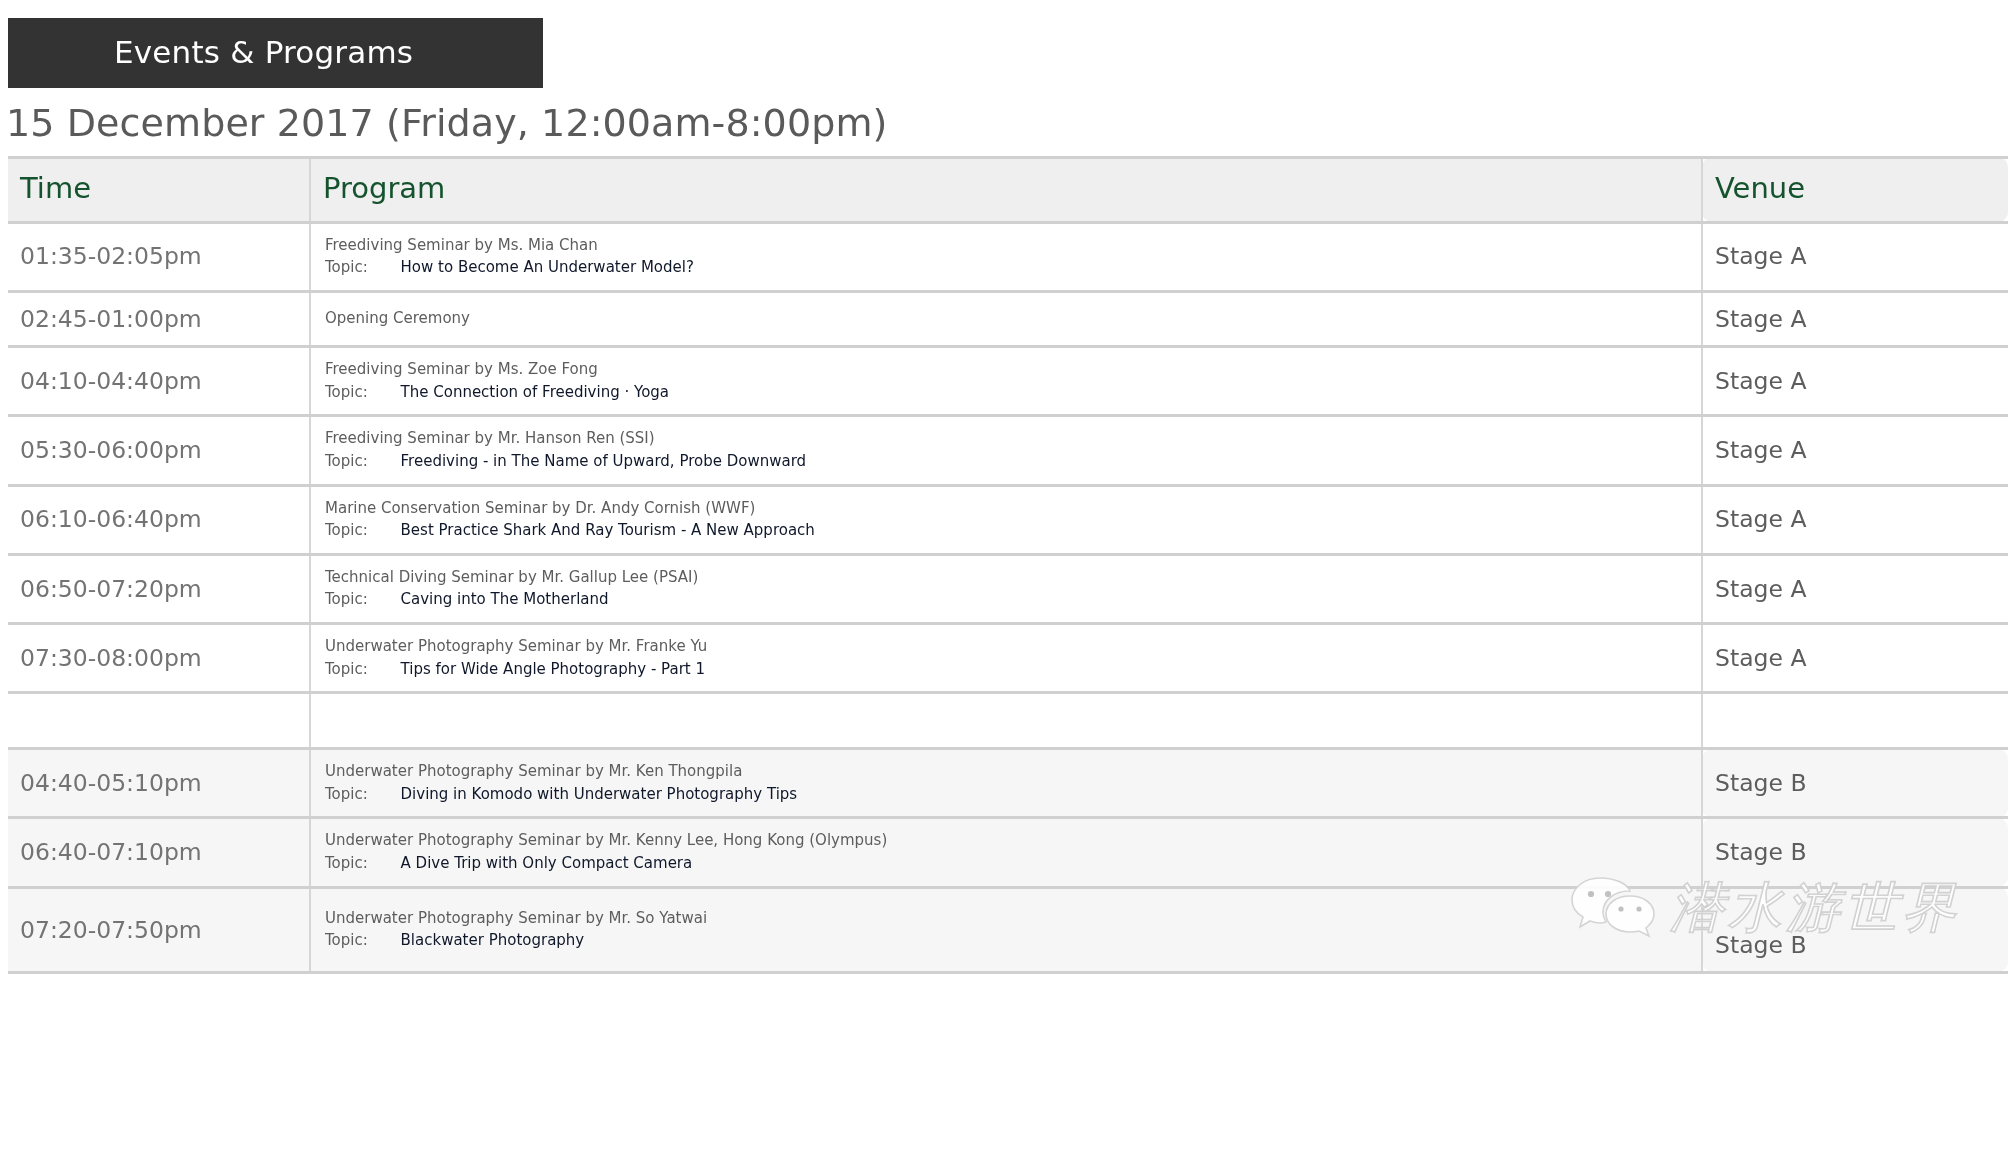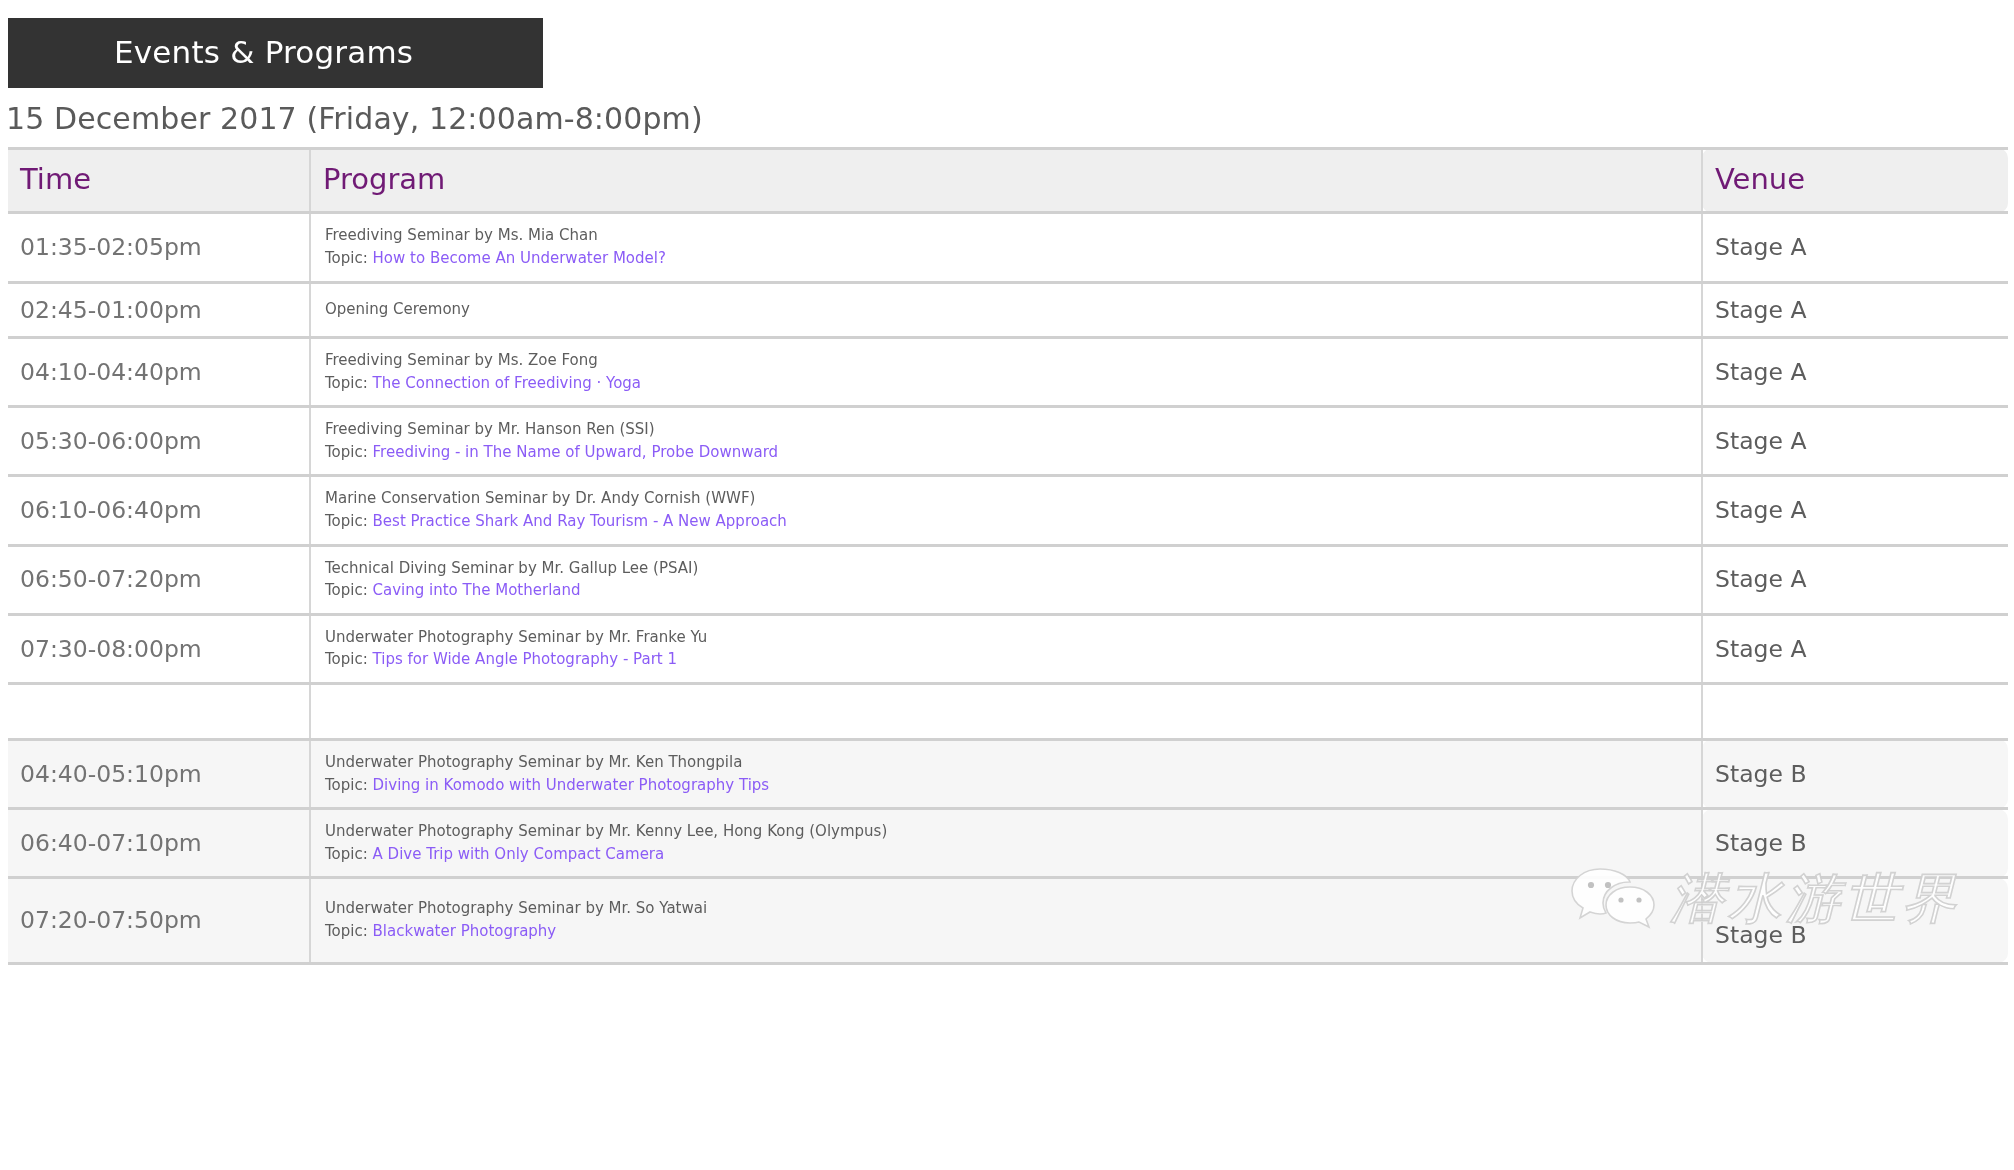--- a/index.html
+++ b/index.html
@@ -32,21 +32,21 @@
     font-size: 31px;
     line-height: 1;
     padding: 19px 130px 20px 106px;
     letter-spacing: 0.2px;
     white-space: nowrap;
   }
 
   
   .date-line {
     margin: 14px 0 10px 6px;
-    font-size: 30px;
+    font-size: 38px;
     color: #5a5a5a;
     line-height: 1.15;
     letter-spacing: 0.1px;
   }
 
   
   .sched {
     width: 2000px;
     margin-left: 8px;
     border-collapse: collapse;
@@ -64,21 +64,21 @@
     vertical-align: middle;
     text-align: left;
   }
   .sched th:last-child, .sched td:last-child { border-right: none; border-radius: 10px; }
   .sched th:first-child, .sched td:first-child { border-left: none; }
 
   thead th {
     background: #efefef;
     font-weight: normal;
     font-size: 29px;
-    color: #701a75;
+    color: #14532d;
     padding: 14px 0 16px 12px;
     line-height: 1.1;
   }
 
   tbody td {
     background: #ffffff;
     font-size: 15px;
     color: #5d5d5d;
     padding: 14px 0 14px 12px;
     line-height: 1.04;
@@ -94,21 +94,21 @@
     color: #5d5d5d;
     margin-bottom: 7px;
     white-space: nowrap;
   }
   .prog-topic {
     display: block;
     color: #5d5d5d;
     white-space: nowrap;
   }
   .prog-topic .topic-label { color: #5d5d5d; }
-  .prog-topic .topic-text  { color: #8b5cf6; }
+  .prog-topic .topic-text  { color: #0f172a; margin-left: 28px; }
 
   tr.single .prog-title { margin-bottom: 0; }
   tr.spacer td { height: 56px; padding: 0; }
 
   
   td.venue.low { vertical-align: middle; padding-top: 44px; }
 
   
   .watermark {
     position: absolute;

